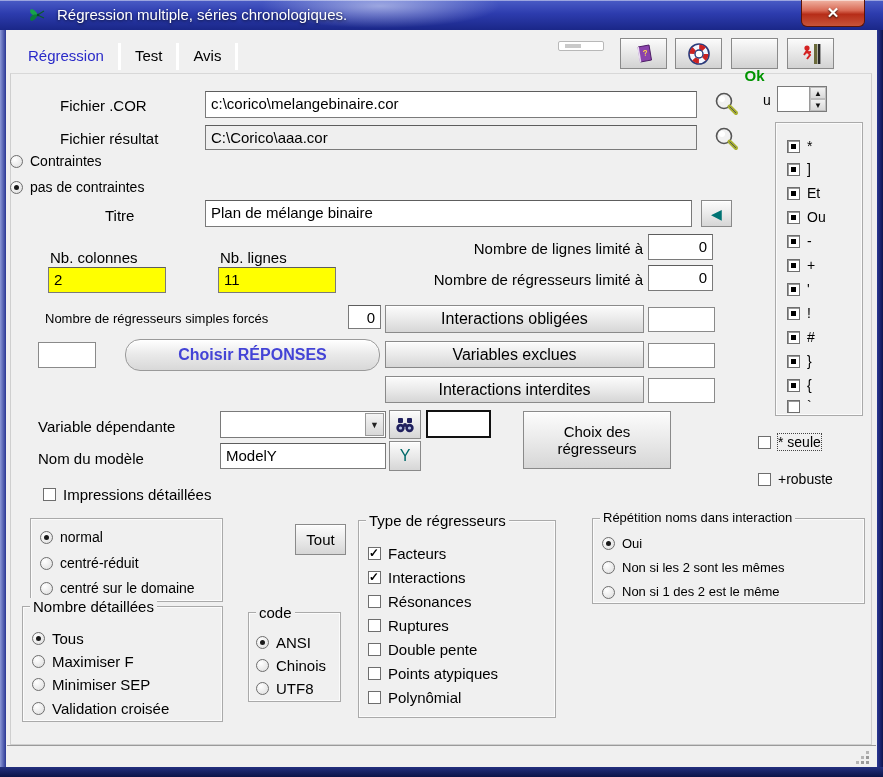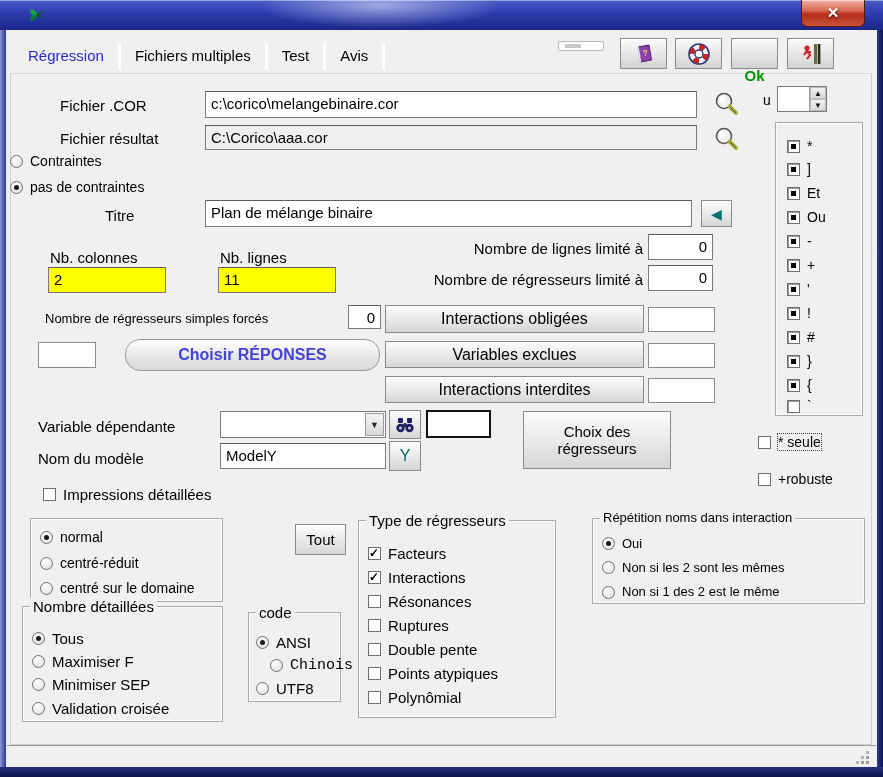--- a/index.html
+++ b/index.html
@@ -113,34 +113,34 @@
 
   <div class="abs titlebar">
     <div class="abs glow"></div>
   </div>
   <svg class="abs app-icon" viewBox="0 0 20 20">
     <path d="M10 10 C5 1 0 4 3 8.5 C5.2 11 8.5 10.6 10 10 Z" fill="#17a34a"></path>
     <path d="M10 10 C5 19 0 16 3 11.5 C5.2 9 8.5 9.4 10 10 Z" fill="#0b7c39"></path>
     <path d="M9.5 10 L16 6 M9.5 10 L16 13" stroke="#0a5a2a" stroke-width="1.2" fill="none"></path>
     <circle cx="10" cy="10" r="1.3" fill="#064d24"></circle>
   </svg>
+  <div class="abs title-text lbl">Régression multiple, séries chronologiques.</div>
   <div class="abs close-btn">
     <span class="close-x"></span>
   </div>
   <div class="abs client"></div>
   <div class="abs side-l"></div>
   <div class="abs side-r"></div>
   <div class="abs bottom-band"></div>
   <div class="abs page-border"></div>
   <div class="abs statusbar"></div>
   <div class="abs grip"></div>
 
   <div class="abs tabrow">
     <div class="tab on">Régression</div>
-    <div class="tab">Fichiers multiples</div>
     <div class="tab">Test</div>
     <div class="tab">Avis</div>
   </div>
 
   <div class="abs progress">
       <span class="seg"></span>
     </div>
   <div class="abs toolbtn" style="left:620px;">
     <svg width="24" height="24" viewBox="0 0 24 24">
       <path d="M6 5 L17 3 L19.5 18 L8.5 20 Z" fill="#8a42ac" stroke="#4e1d66" stroke-width="1"></path>
@@ -406,21 +406,21 @@
     <span>Validation croisée</span>
   </div>
 
   <div class="abs groupbox" style="left:248px; top:612px; width:93px; height:90px;">
     <span class="legend">code</span>
   </div>
   <div class="abs row" style="left:256px; top:634px;">
     <span class="radio on"></span>
     <span>ANSI</span>
   </div>
-  <div class="abs row" style="left:270px; top:657px;font-family:Liberation Mono, monospace;">
+  <div class="abs row" style="left:256px; top:657px;">
     <span class="radio"></span>
     <span>Chinois</span>
   </div>
   <div class="abs row" style="left:256px; top:680px;">
     <span class="radio"></span>
     <span>UTF8</span>
   </div>
 
 </div>
 

